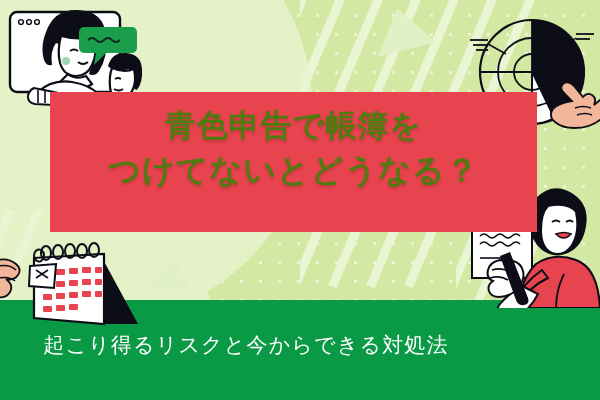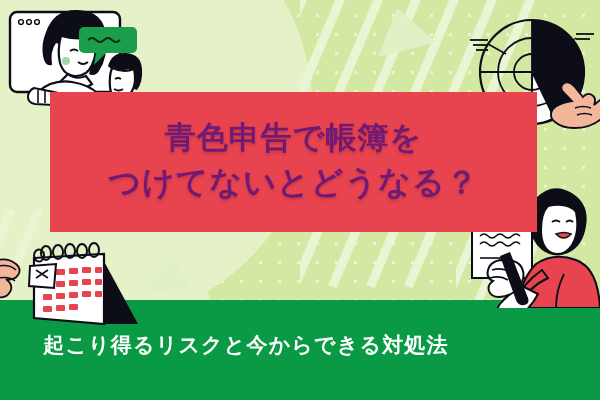--- a/index.html
+++ b/index.html
@@ -133,42 +133,42 @@
     top: 92px;
     width: 487px;
     height: 140px;
     background: #e8444f;
   }
 
   
   .title {
     position: absolute;
     left: 50px;
-    top: 116px;
+    top: 104px;
     width: 487px;
     text-align: center;
-    color: #701a75;
+    color: #4d7c0f;
     font-weight: 700;
     font-size: 31px;
     line-height: 1.42;
     letter-spacing: 1px;
     text-shadow: 0 2px 3px rgba(120,20,30,.28);
     z-index: 9;
   }
   .title span { display: block; white-space: nowrap; }
   .title .l2 { font-size: 32px; text-align: center; }
 
   .subtitle {
     position: absolute;
     left: 0;
     top: 331px;
     width: 492px;
     text-align: center;
     color: #ffffff;
-    font-weight: 700;
+    font-weight: 400;
     font-size: 21px;
     letter-spacing: 1.2px;
     z-index: 9;
   }
 
   
   .illus { position: absolute; }
   #illus-video-call { left: 4px; top: 4px; }
   #illus-pie-chart  { left: 462px; top: -6px; }
   #illus-calendar   { left: -4px; top: 232px; }

